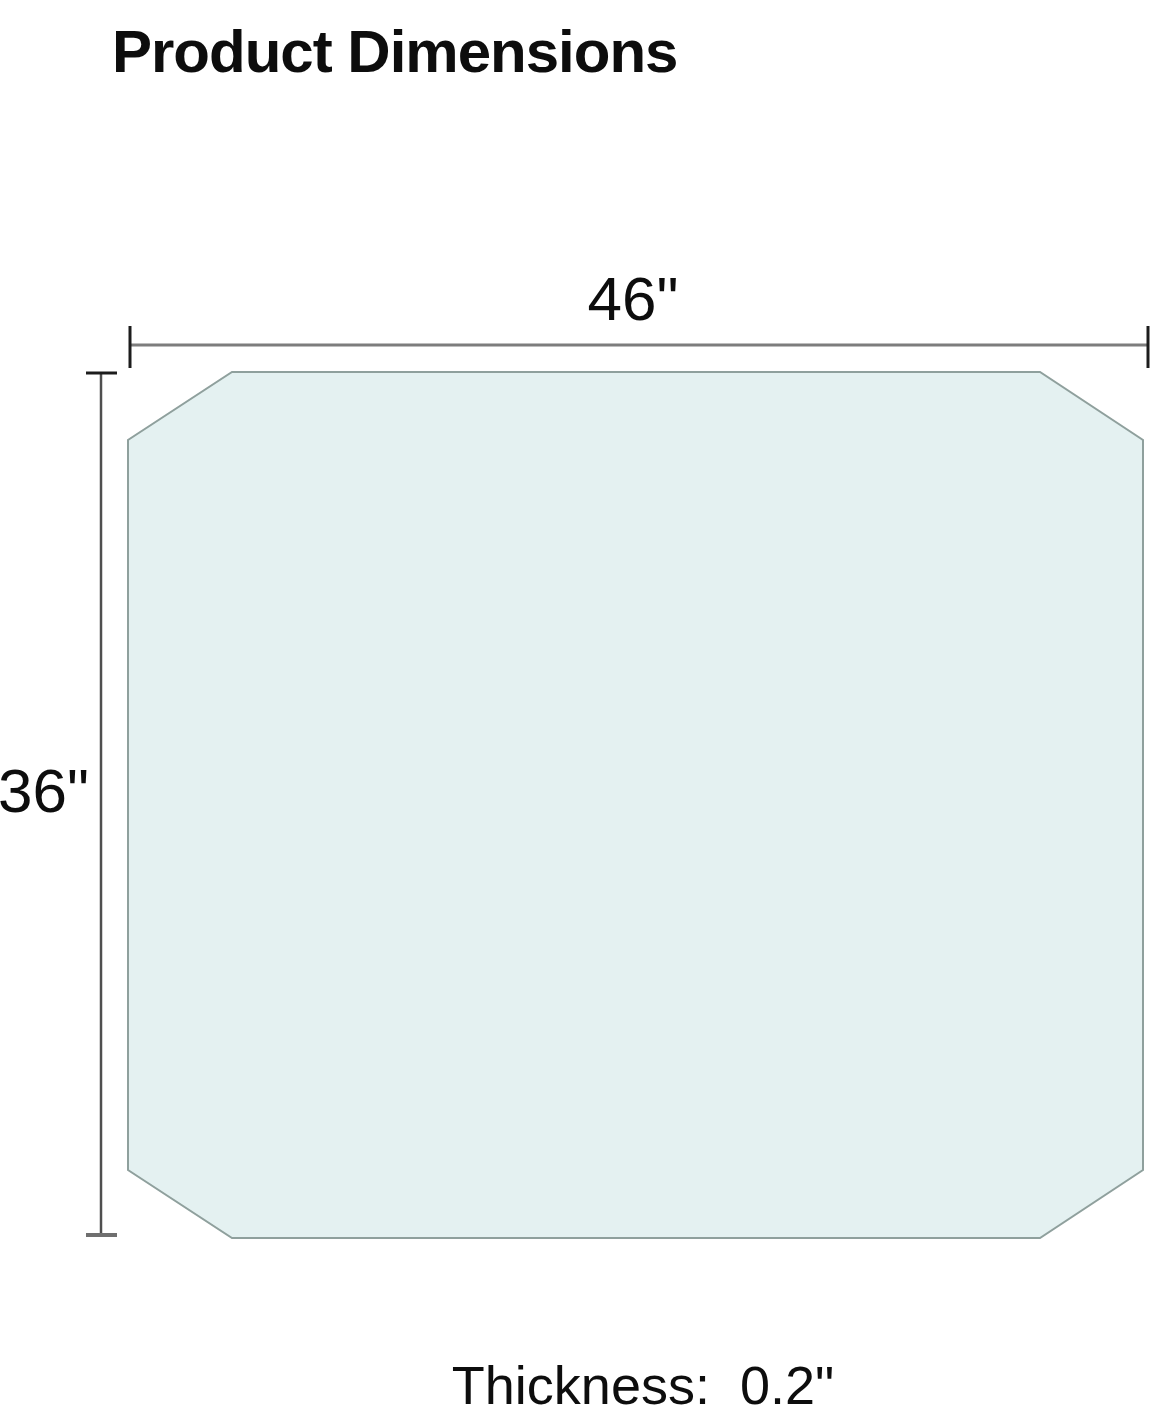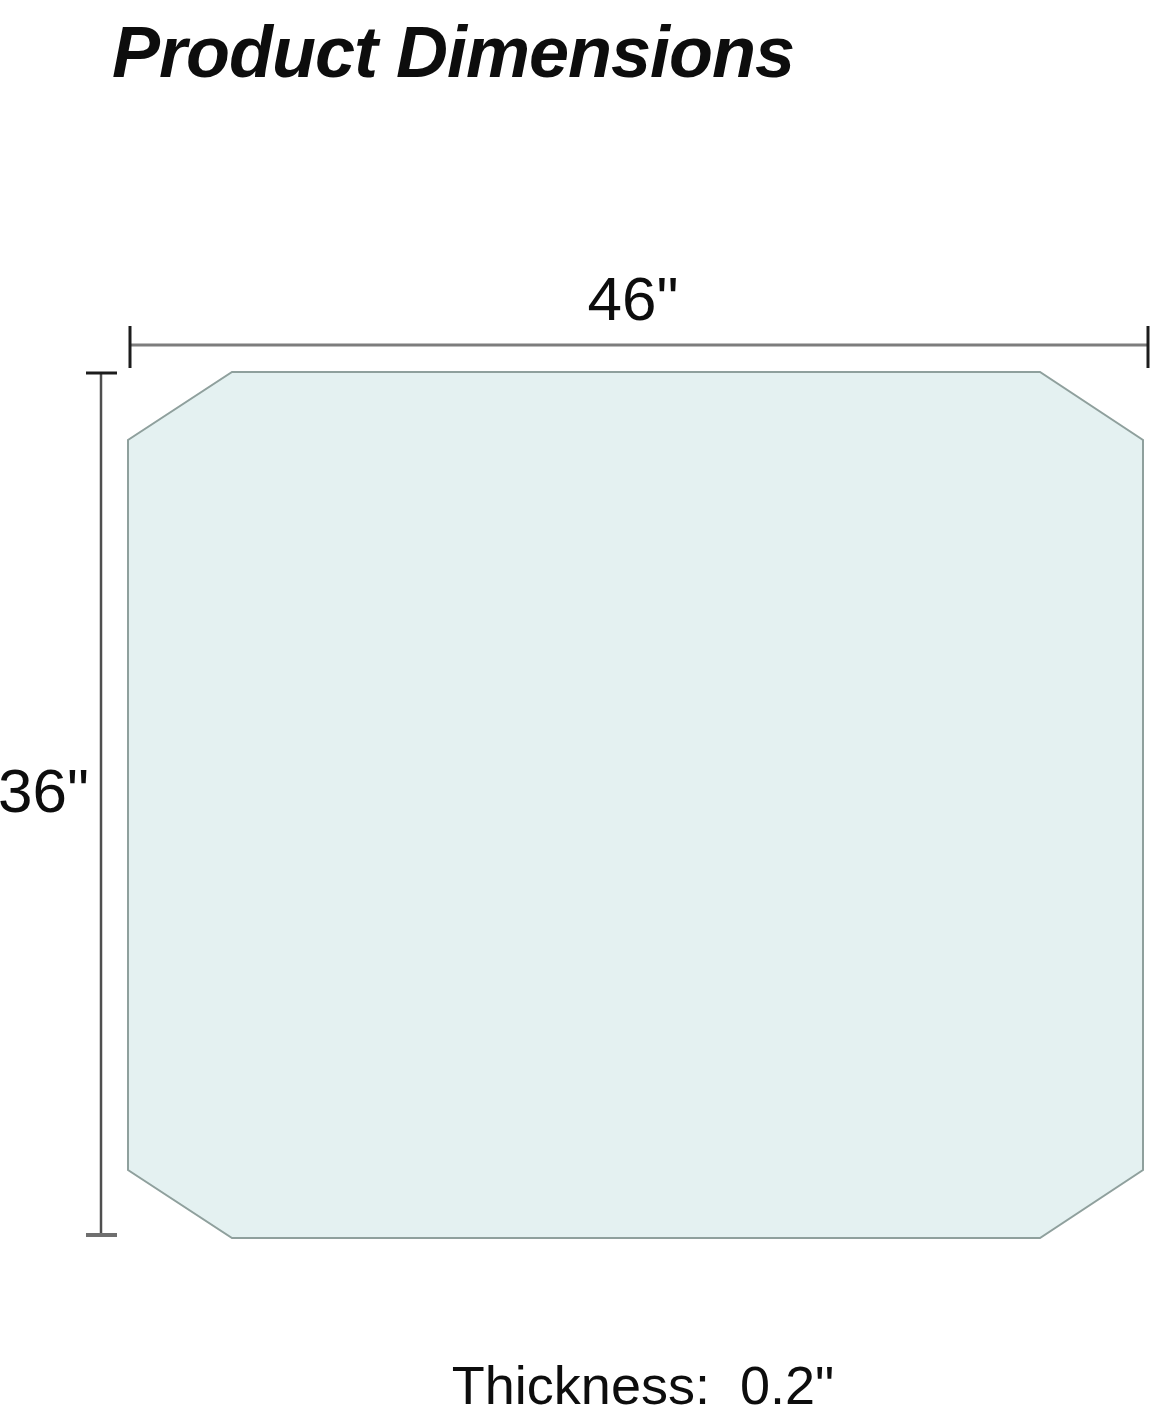--- a/index.html
+++ b/index.html
@@ -11,26 +11,25 @@
     background: #ffffff;
     overflow: hidden;
     font-family: "Liberation Sans", "DejaVu Sans", sans-serif;
   }
   .page-title {
     position: absolute;
     left: 112px;
     top: 0px;
     width: 1040px;
     line-height: 104px;
-    font-size: 72px;
+    font-size: 60px;
     font-weight: 700;
     letter-spacing: -1px;
     color: #0d0d0d;
     white-space: nowrap;
-    font-style: italic;
   }
   .drawing-svg {
     position: absolute;
     left: 0;
     top: 0;
   }
   .dim-label {
     position: absolute;
     color: #0d0d0d;
     font-size: 62px;

